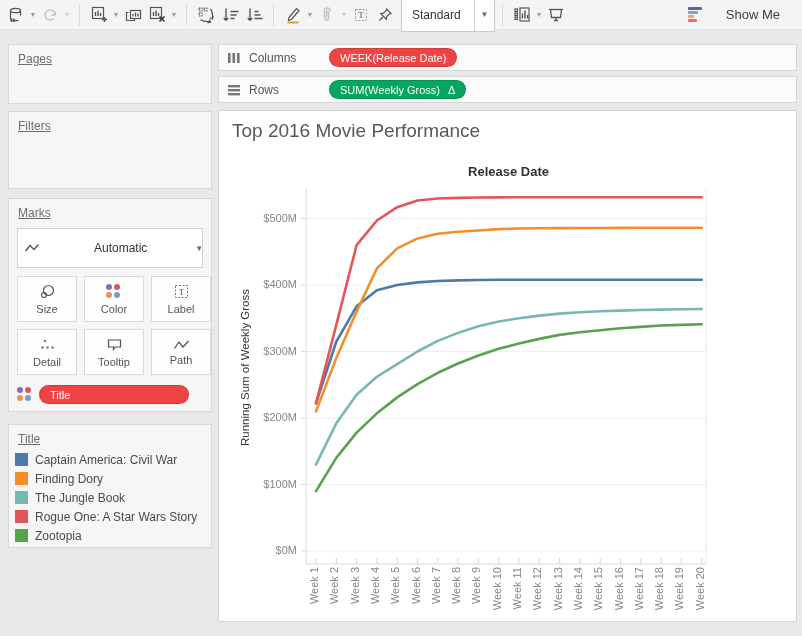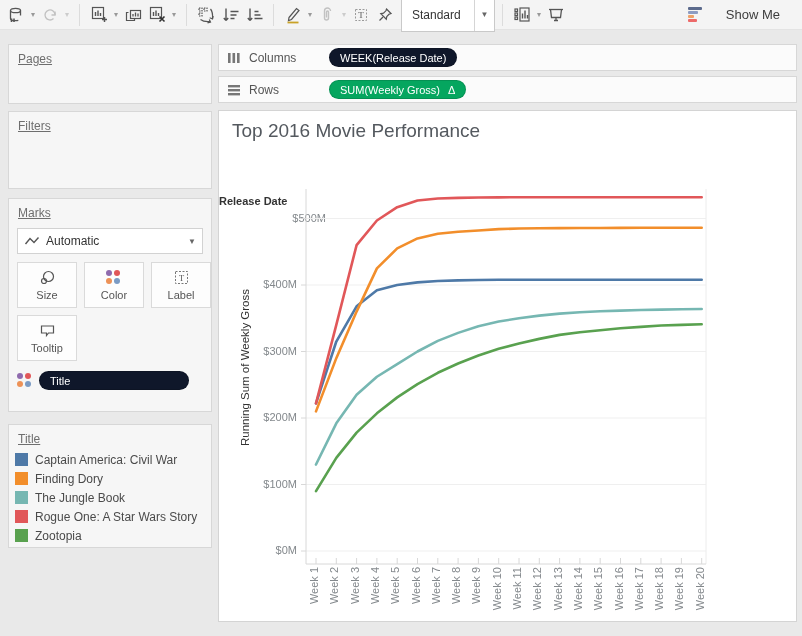--- a/index.html
+++ b/index.html
@@ -23,62 +23,62 @@
   .showme-icon i { display:block; height:3px; border-radius:1px; }
 
   
   .card { position:absolute; left:8px; width:204px; background:#f6f6f6; border:1px solid #d7d7d7; }
   .card-label { font-size:12px; color:#6e6e6e; padding:7px 9px 4px 9px;text-decoration:underline; }
   #pages-card   { top:44px;  height:60px; }
   #filters-card { top:111px; height:78px; }
   #marks-card   { top:198px; height:214px; }
   #legend-card  { top:424px; height:124px; }
 
-  .marks-dropdown { margin:4px 8px 8px 8px; height:26px; background:#fff; border:1px solid #d2d2d2;
-                    display:flex; align-items:center; }
+  .marks-dropdown { margin:4px 8px 8px 8px; height:40px; background:#fff; border:1px solid #d2d2d2;
+                    display:flex; align-items:center;gap:48px; }
   .marks-dropdown .md-icon { padding:0 6px; display:flex; }
   .marks-dropdown .md-label { font-size:12px; color:#333; flex:1; }
   .marks-dropdown .md-caret { width:20px; text-align:center; font-size:8px; color:#666; }
 
   .marks-grid { display:grid; grid-template-columns:repeat(3,60px); grid-auto-rows:46px; gap:7px; margin:0 8px; }
   .mark-btn { background:#fdfdfd; border:1px solid #dadada; display:flex; flex-direction:column;
               align-items:center; justify-content:center; gap:3px; }
   .mark-btn .mb-label { font-size:11px; color:#555; }
   .dots4 { width:16px; height:16px; display:grid; grid-template-columns:7px 7px; grid-auto-rows:7px; gap:1px; }
   .dots4 i { width:6px; height:6px; border-radius:50%; display:block; }
   .dots4 .d1{background:#8f6bae;} .dots4 .d2{background:#e15759;}
   .dots4 .d3{background:#ed9257;} .dots4 .d4{background:#7b9bc4;}
 
   .title-pill-row { display:flex; align-items:center; gap:6px; margin:10px 8px 0 8px; }
 
   .pill { height:19px; border-radius:10px; color:#fff; font-size:11px; display:inline-flex;
           align-items:center; padding:0 11px; white-space:nowrap; box-shadow:inset 0 0 0 1px rgba(0,0,0,0.12); }
-  .pill-blue  { background:#0f172a; }
+  .pill-blue  { background:#ef4444; }
   .pill-green { background:#05a65f; }
   .pill .delta { margin-left:8px; font-size:11px; }
 
   
   .legend-items { padding:2px 6px; }
   .legend-row { display:flex; align-items:center; gap:7px; height:19px; }
   .legend-swatch { width:13px; height:13px; flex:0 0 13px; }
   .legend-label { font-size:12px; color:#4a4a4a; white-space:nowrap; }
 
   
   .shelf { position:absolute; left:218px; width:579px; height:27px; background:#fbfbfb;
            border:1px solid #d7d7d7; display:flex; align-items:center; }
   #columns-shelf { top:44px; } #rows-shelf { top:76px; }
   .shelf-icon { width:30px; display:flex; justify-content:center; }
   .shelf-label { font-size:12px; color:#555; width:80px; }
 
   
   .worksheet { position:absolute; left:218px; top:110px; width:579px; height:512px; background:#fff;
                border:1px solid #d4d4d4; }
   .sheet-title { position:absolute; left:13px; top:9px; font-size:19px; color:#54595f; }
-  .top-axis-label { position:absolute; left:0; top:53px; width:579px; 
-                    font-size:11px; font-weight:bold; color:#333;margin-top:31px; }
+  .top-axis-label { position:absolute; left:0; top:53px; width:579px; text-align:center;
+                    font-size:13px; font-weight:bold; color:#333; }
   .y-axis-title { position:absolute; left:20px; top:70px; height:373px; width:15px;
                   writing-mode:vertical-rl; transform:rotate(180deg); text-align:center;
                   font-size:11.5px; color:#333; white-space:nowrap; }
   #plot-svg { position:absolute; left:82px; top:70px; }
   .ytick { position:absolute; left:0; width:78px; text-align:right; font-size:11px; color:#83888c; }
   .xtick { position:absolute; top:456px; writing-mode:vertical-rl; transform:rotate(180deg);
            font-size:11px; color:#83888c; white-space:nowrap; line-height:12px; }
 </style>
 </head>
 <body>
@@ -249,24 +249,39 @@
       <span class="mb-label">Color</span>
     </div>
     <div class="mark-btn">
       <svg width="17" height="17" viewBox="0 0 17 17" fill="none">
         <rect x="2.5" y="2.5" width="12" height="12" stroke="#777" stroke-width="1" stroke-dasharray="2 1.5"></rect>
         <text x="8.6" y="11.8" font-size="8.5" fill="#555" text-anchor="middle" font-family="Liberation Serif, serif">T</text>
       </svg>
       <span class="mb-label">Label</span>
     </div>
     <div class="mark-btn">
+      <svg width="17" height="17" viewBox="0 0 17 17" fill="#777">
+        <circle cx="6" cy="5" r="1.2"></circle>
+          <circle cx="3.5" cy="11.5" r="1.2"></circle>
+          <circle cx="8.5" cy="11.5" r="1.2"></circle>
+          <circle cx="13.5" cy="11.5" r="1.2"></circle>
+      </svg>
+      <span class="mb-label">Detail</span>
+    </div>
+    <div class="mark-btn">
       <svg width="17" height="17" viewBox="0 0 17 17" fill="none" stroke="#555" stroke-width="1.2">
         <path d="M2.5 4 h12 v7 h-5 l-2 2.5 v-2.5 h-5 z"></path>
       </svg>
       <span class="mb-label">Tooltip</span>
+    </div>
+    <div class="mark-btn">
+      <svg width="17" height="12" viewBox="0 0 17 12" fill="none" stroke="#555" stroke-width="1.3">
+        <path d="M1.5 9.5 L6 3 L10 8 L15.5 2"></path>
+      </svg>
+      <span class="mb-label">Path</span>
     </div>
   </div>
   <div class="title-pill-row">
     <span class="dots4">
         <i class="d1"></i>
         <i class="d2"></i>
         <i class="d3"></i>
         <i class="d4"></i>
       </span>
     <span class="pill pill-blue" style="width:150px">
@@ -333,21 +348,21 @@
 <div class="worksheet">
   <div class="sheet-title">Top 2016 Movie Performance</div>
   <div class="top-axis-label">Release Date</div>
   <div class="y-axis-title">Running Sum of Weekly Gross</div>
   <div id="y-ticks">
       <div class="ytick" style="top: 433px;">$0M</div>
       <div class="ytick" style="top: 366.5px;">$100M</div>
       <div class="ytick" style="top: 300px;">$200M</div>
       <div class="ytick" style="top: 233.5px;">$300M</div>
       <div class="ytick" style="top: 167px; padding-left: 16px;">$400M</div>
-      <div class="ytick" style="top: 100.5px; margin-left: 29px;">$500M</div>
+      <div class="ytick" style="top: 100.5px;">$500M</div>
     </div>
   <svg id="plot-svg" width="412" height="392" viewBox="0 0 412 392">
       <line x1="5" y1="370" x2="405" y2="370" stroke="#efefef" stroke-width="1"></line>
       <line x1="5" y1="303.5" x2="405" y2="303.5" stroke="#efefef" stroke-width="1"></line>
       <line x1="5" y1="237" x2="405" y2="237" stroke="#efefef" stroke-width="1"></line>
       <line x1="5" y1="170.5" x2="405" y2="170.5" stroke="#efefef" stroke-width="1"></line>
       <line x1="5" y1="104" x2="405" y2="104" stroke="#efefef" stroke-width="1"></line>
       <line x1="5" y1="37.5" x2="405" y2="37.5" stroke="#efefef" stroke-width="1"></line>
       <line x1="5" y1="8" x2="5" y2="383" stroke="#d8d8d8" stroke-width="1"></line>
       <line x1="405" y1="8" x2="405" y2="383" stroke="#ececec" stroke-width="1"></line>

